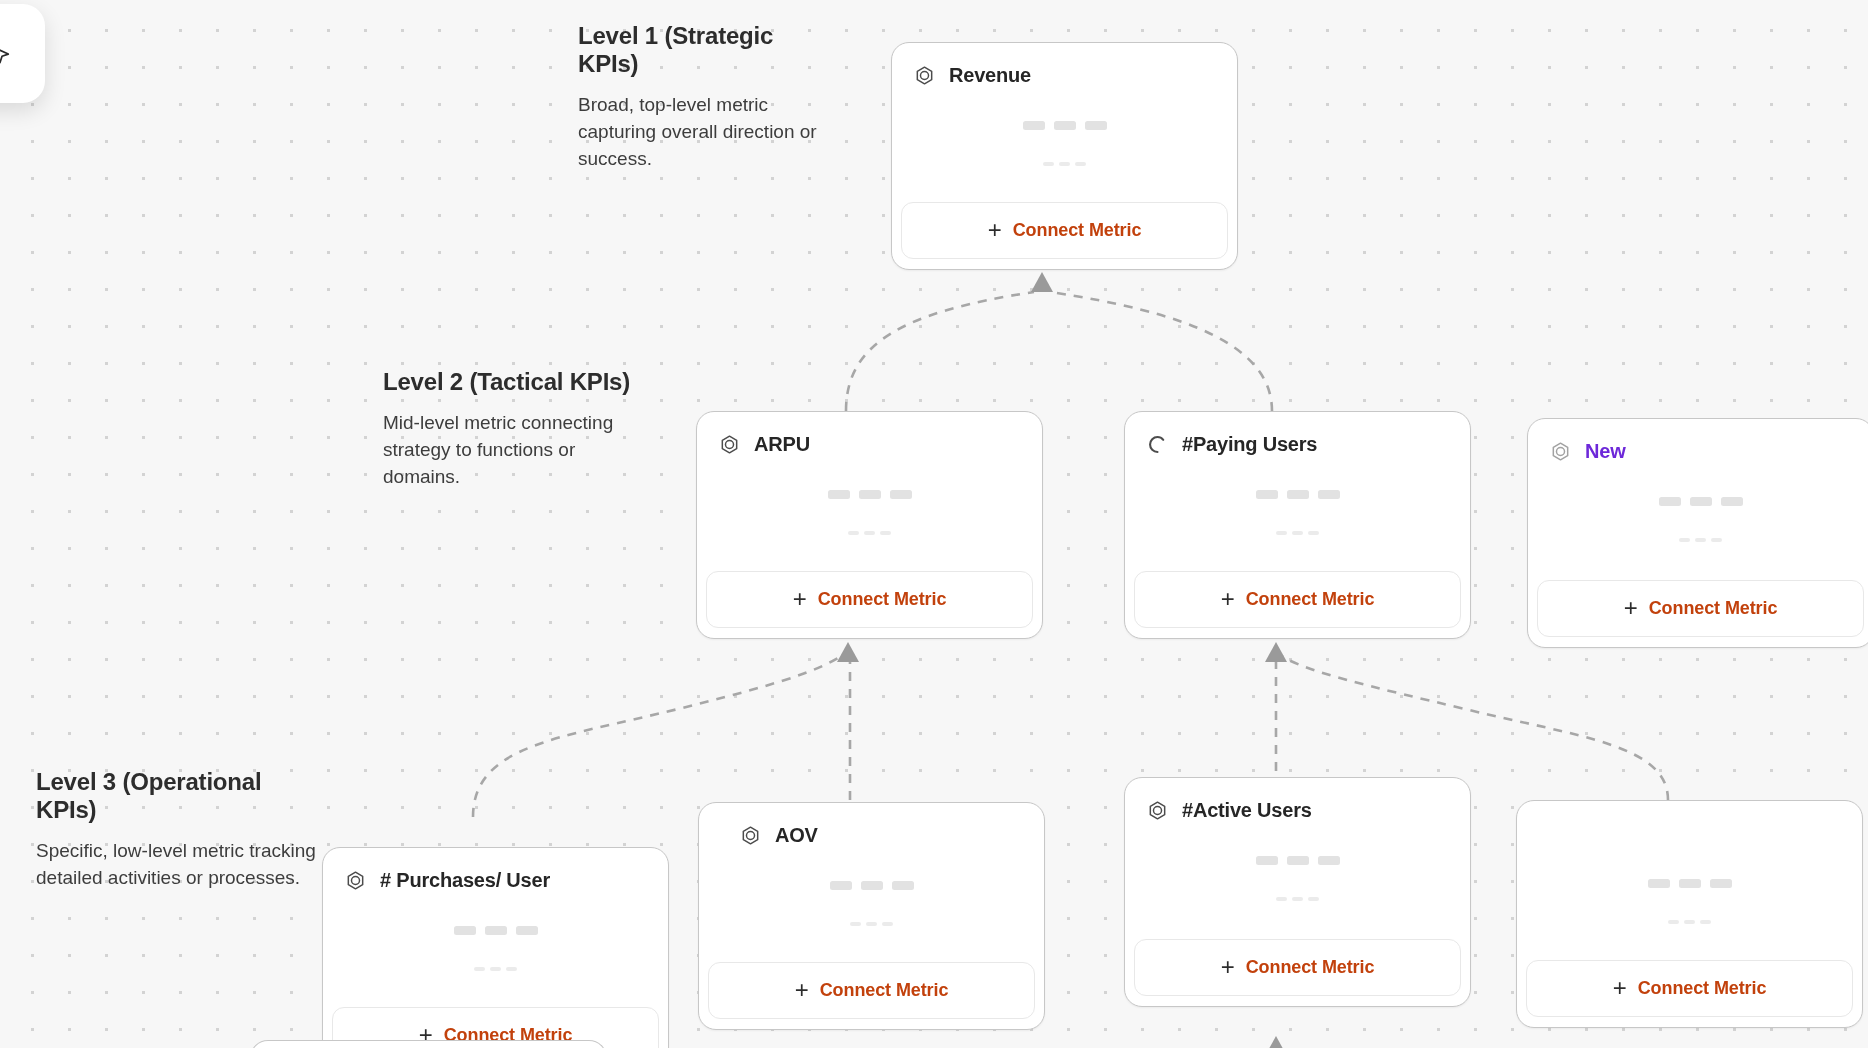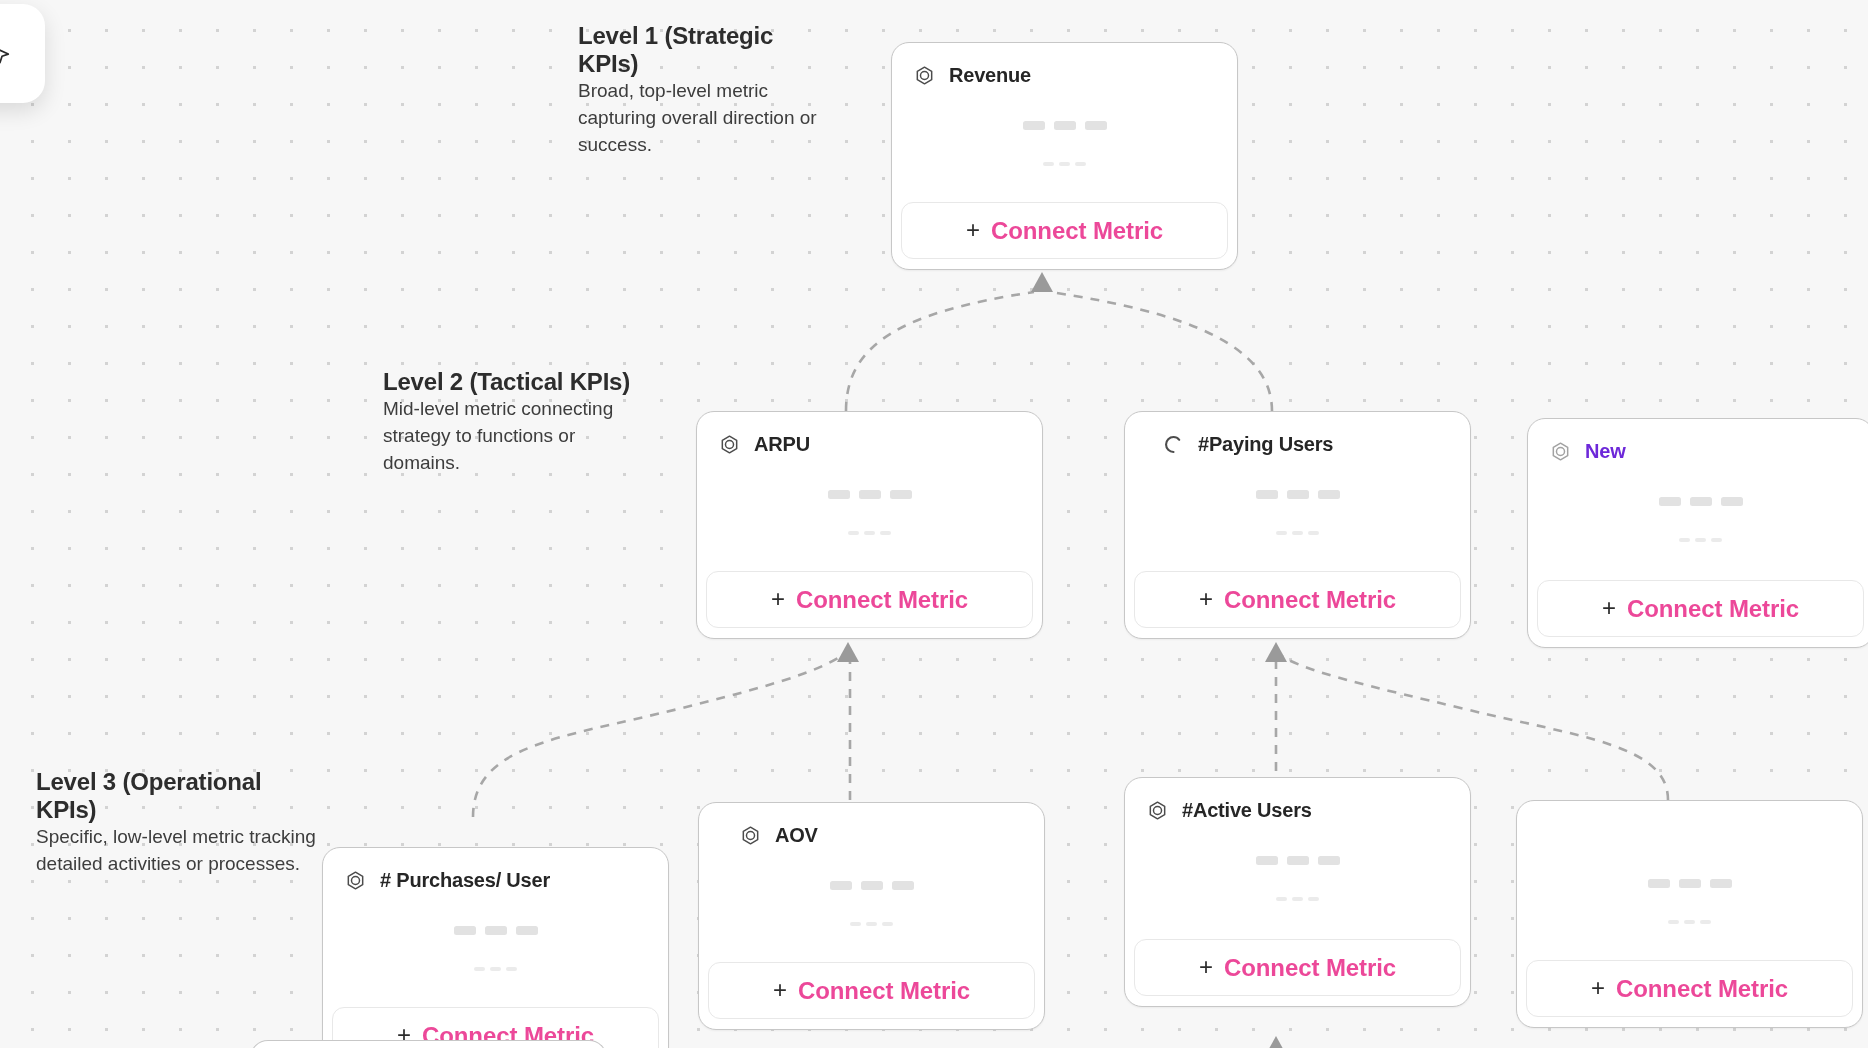--- a/index.html
+++ b/index.html
@@ -16,21 +16,21 @@
     background-size:37px 37px;
     background-position:14px 12px;
   }
   svg.connectors { position:absolute; inset:0; width:1868px; height:1048px; pointer-events:none; }
   .edge { fill:none; stroke:#a7a7a7; stroke-width:2.6; stroke-dasharray:9 8; }
   .arrowhead { fill:#9a9a9a; stroke:none; }
 
   
   .level-label { position:absolute; }
   .level-title { font-size:24px; font-weight:700; color:#2d2d2d; letter-spacing:-0.2px; }
-  .level-desc  { font-size:19px; color:#3d3d3d; line-height:1.42; margin-top:0; }
+  .level-desc  { font-size:19px; color:#3d3d3d; line-height:1.42; margin-top:14px; }
 
   
   .card {
     position:absolute; width:347px; height:228px;
     background:#ffffff;
     border:1.5px solid #c7c7c7;
     border-radius:18px;
     box-shadow:0 1px 2px rgba(0,0,0,0.05);
   }
   .card-header { display:flex; align-items:center; gap:14px; padding:21px 22px 0 22px; }
@@ -47,21 +47,21 @@
 
   .connect-btn {
     position:absolute; left:9px; right:9px; bottom:10px; height:57px;
     background:#ffffff;
     border:1.5px solid #e8e8e8;
     border-radius:12px;
     display:flex; align-items:center; justify-content:center; gap:11px;
     cursor:pointer;
   }
   .connect-btn .plus { font-size:24px; font-weight:400; color:#2c2c2c; line-height:1; margin-top:-2px; }
-  .connect-btn .btn-label { font-size:24px; font-weight:700; color:#ec4899; letter-spacing:-0.1px; }
+  .connect-btn .btn-label { font-size:18px; font-weight:700; color:#c2410c; letter-spacing:-0.1px; }
 
   
   .partial-card {
     position:absolute; left:250px; top:1040px; width:357px; height:20px;
     background:#ffffff; border:1.5px solid #c7c7c7; border-bottom:none;
     border-radius:18px 18px 0 0;
   }
 
   
   .toolbar-panel {
@@ -149,21 +149,21 @@
         <span></span>
         <span></span>
         <span></span>
       </div>
     <div class="connect-btn">
       <span class="plus">+</span>
       <span class="btn-label">Connect Metric</span>
     </div>
   </div>
 
-  <div class="card" style="left:1124px; top:411px;padding-left:16px;">
+  <div class="card" style="left:1124px; top:411px;">
     <div class="card-header">
       <span class="card-icon">
         <svg viewBox="0 0 24 24">
             <circle cx="12" cy="12" r="8.5" fill="none" stroke="currentColor" stroke-width="2.4" stroke-linecap="round" stroke-dasharray="34 20" transform="rotate(90 12 12)"></circle>
           </svg>
       </span>
       <span class="card-title">#Paying Users</span>
     </div>
     <div class="skel-row1">
         <span></span>

